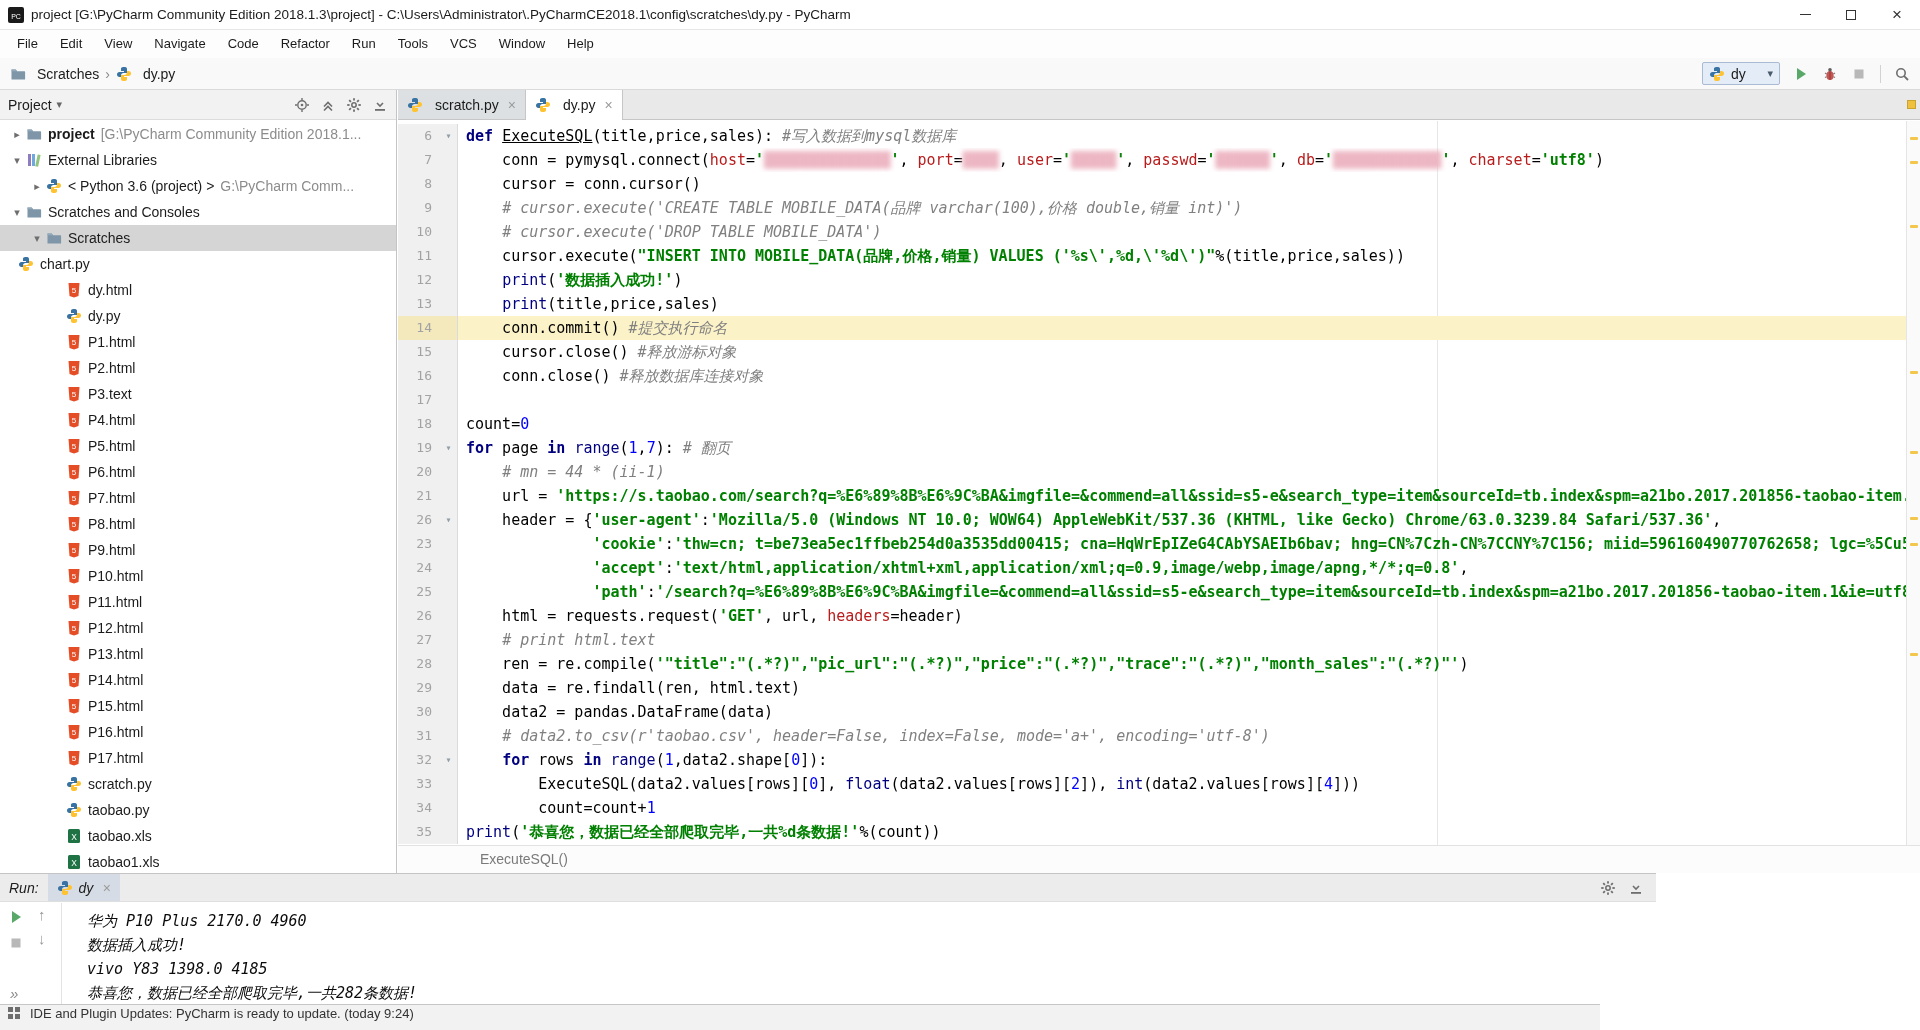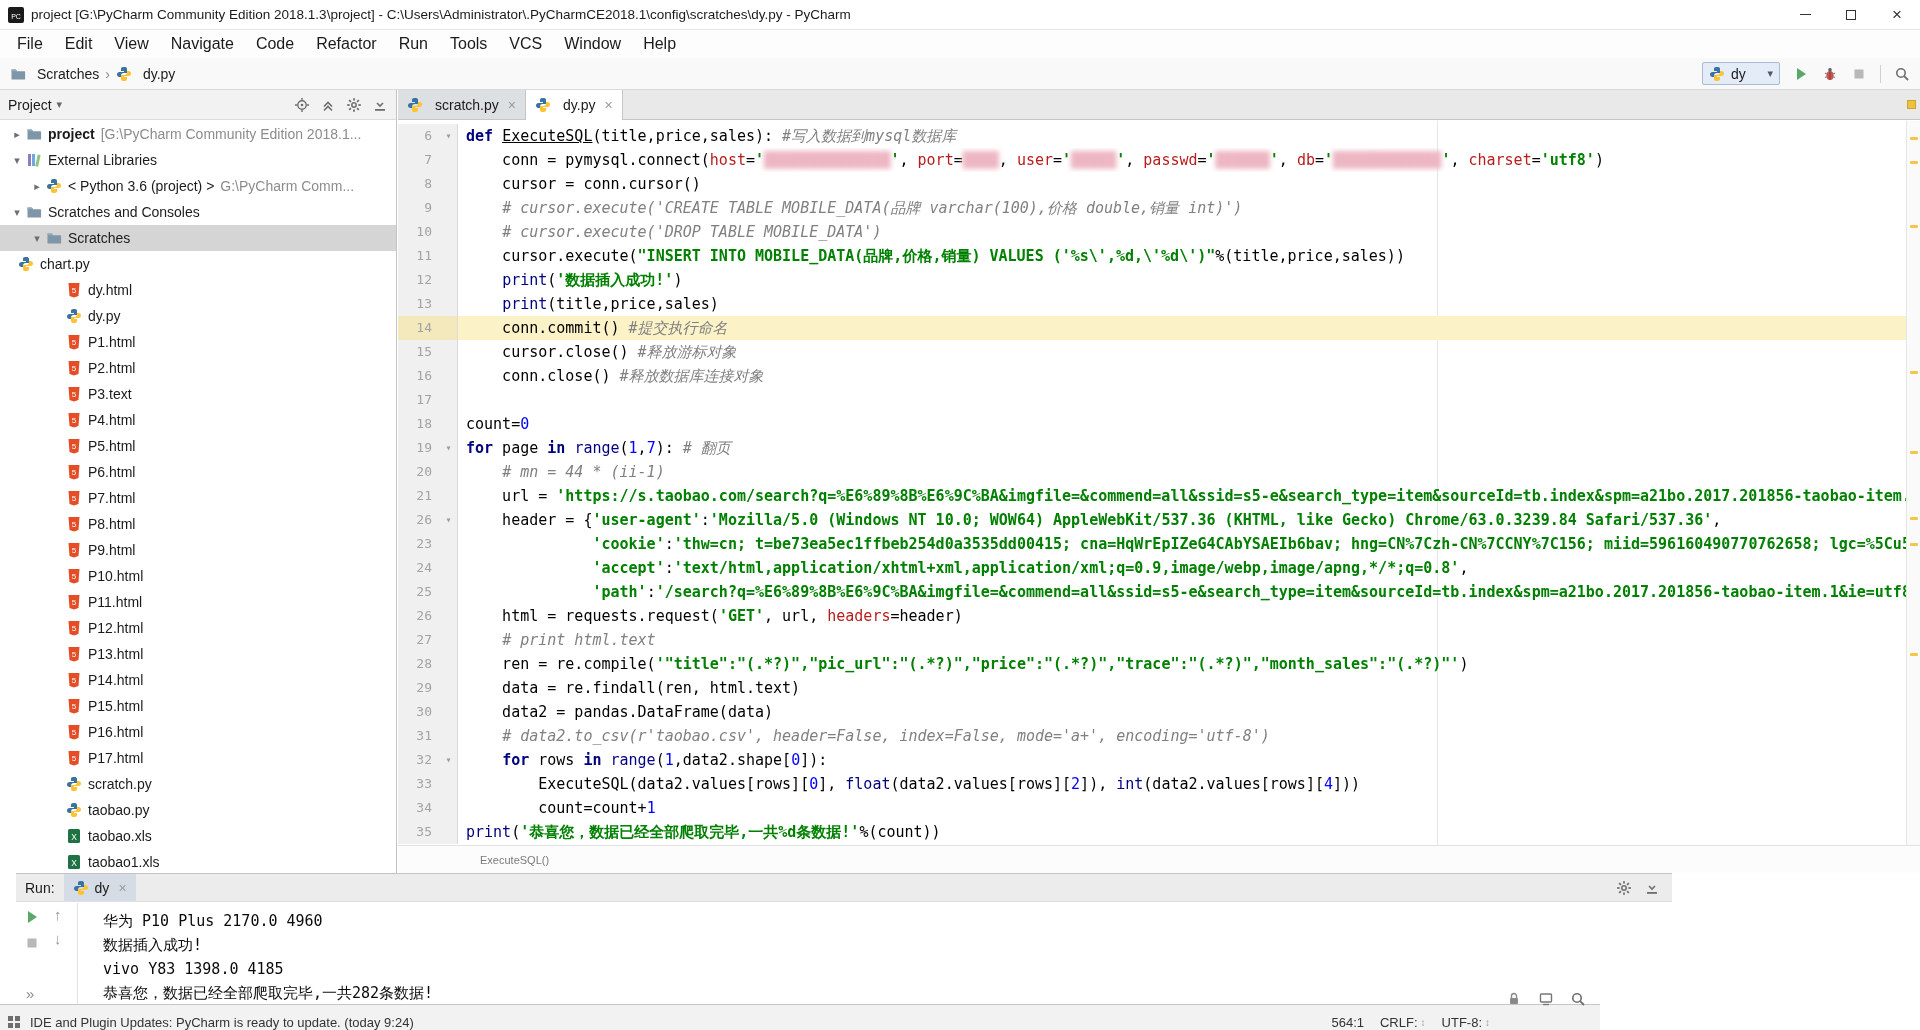--- a/index.html
+++ b/index.html
@@ -13,21 +13,21 @@
   .titlebar .app{margin:0 7px 0 8px;}
   .title-text{font-size:13.5px;color:#1b1b1b;}
   .winbtns{margin-left:auto;display:flex;height:30px;}
   .winbtn{width:46px;height:30px;display:flex;align-items:center;justify-content:center;color:#333;}
   .min-glyph{width:11px;height:1px;background:#333;display:inline-block;}
   .max-glyph{width:10px;height:10px;border:1px solid #333;display:inline-block;}
   .close-glyph{font-size:17px;line-height:1;}
 
   
   .menubar{position:absolute;top:30px;left:0;width:1920px;height:28px;background:#FDFDFD;display:flex;align-items:stretch;padding-left:6px;}
-  .menu-item{padding:0 11px;line-height:28px;font-size:16px;color:#1b1b1b;}
+  .menu-item{padding:0 11px;line-height:28px;font-size:13px;color:#1b1b1b;}
 
   
   .navbar{position:absolute;top:58px;left:0;width:1920px;height:32px;background:#F9F9F9;border-bottom:1px solid #DADADA;display:flex;align-items:center;padding:0 10px;}
   .bc{display:flex;align-items:center;gap:6px;}
   .bc-item{display:flex;align-items:center;gap:5px;font-size:14px;color:#1b1b1b;}
   .bc-sep{color:#8a8a8a;font-size:14px;}
   .nav-right{margin-left:auto;display:flex;align-items:center;gap:13px;}
   .combo{display:flex;align-items:center;gap:6px;height:23px;padding:0 6px 0 6px;background:#E3ECF7;border:1px solid #A8BBD2;border-radius:2px;min-width:78px;}
   .combo-arrow{color:#4a5a6a;font-size:11px;margin-left:auto;}
   .vsep{width:1px;height:18px;background:#D2D2D2;display:inline-block;}
@@ -70,40 +70,40 @@
   .tk-fn{color:#000;text-decoration:underline;}
   .tk-str{color:#008000;font-weight:bold;}
   .tk-com{color:#808080;font-style:italic;}
   .tk-num{color:#0000FF;}
   .tk-pa{color:#b91c1c;}
   .tk-red{color:#EDB6C3;filter:blur(2.5px);}
   .margin-line{position:absolute;top:0;bottom:0;left:1039px;width:1px;background:#E6E6E6;}
   .stripe{position:absolute;top:0;bottom:0;right:0;width:14px;background:#FAFAFA;border-left:1px solid #E5E5E5;}
   .smark{position:absolute;left:3px;width:8px;height:3px;background:#F3C64C;border-radius:1px;}
   .breadcrumb-bar{position:absolute;left:0;right:0;bottom:0;height:28px;background:#FCFCFC;border-top:1px solid #E2E2E2;line-height:27px;}
-  .breadcrumb-bar span{margin-left:82px;color:#7A7A7A;font-size:11px;}
+  .breadcrumb-bar span{margin-left:82px;color:#7A7A7A;font-size:14px;}
 
   
-  .run-panel{position:absolute;top:873px;left:16px;width:1656px;height:131px;background:#fff;border-top:1px solid #C4C4C4;}
+  .run-panel{position:absolute;top:873px;left:0;width:1656px;height:131px;background:#fff;border-top:1px solid #C4C4C4;font-style:italic;}
   .run-header{height:28px;background:#ECECEC;display:flex;align-items:stretch;border-bottom:1px solid #DFDFDF;}
   .run-label{line-height:28px;padding:0 9px;font-size:14px;color:#1b1b1b;}
   .run-tab{display:flex;align-items:center;gap:6px;padding:0 9px;background:#D6DCE5;font-size:14px;}
   .run-header-right{margin-left:auto;display:flex;align-items:center;gap:12px;padding-right:12px;}
   .run-body{position:absolute;top:29px;left:0;right:0;bottom:0;}
   .run-toolbar{position:absolute;left:0;top:0;bottom:0;width:62px;border-right:1px solid #E3E3E3;}
   .run-toolbar .rt{position:absolute;}
   .rt-run{left:8px;top:6px;}
   .rt-stop{left:8px;top:32px;}
   .rt-more{left:10px;bottom:2px;color:#8a8a8a;font-size:15px;}
   .rt-up{left:38px;top:3px;color:#9a9a9a;font-size:15px;}
   .rt-down{left:38px;top:27px;color:#9a9a9a;font-size:15px;}
   .console{position:absolute;left:63px;top:0;right:0;bottom:0;padding:6px 0 0 24px;font-family:"DejaVu Sans Mono",monospace;font-size:15px;line-height:24px;color:#0a0a0a;overflow:hidden;}
 
   
-  .statusbar{position:absolute;top:1004px;left:0;width:1600px;height:26px;background:#F2F2F2;border-top:1px solid #C6C6C6;display:flex;align-items:flex-end;font-size:13px;color:#333;}
+  .statusbar{position:absolute;top:1004px;left:0;width:1600px;height:26px;background:#F2F2F2;border-top:1px solid #C6C6C6;display:flex;align-items:flex-start;font-size:13px;color:#333;}
   .sb-left{display:flex;align-items:center;gap:8px;padding-left:6px;}
   .sb-right{margin-left:auto;display:flex;align-items:center;gap:16px;padding-right:14px;}
   .sb-item{display:flex;align-items:center;gap:3px;margin-top:48px;}
   .sb-updown{color:#999;font-size:10px;}
 </style>
 </head>
 <body>
 
 <div class="titlebar">
   <span class="i16 app">

